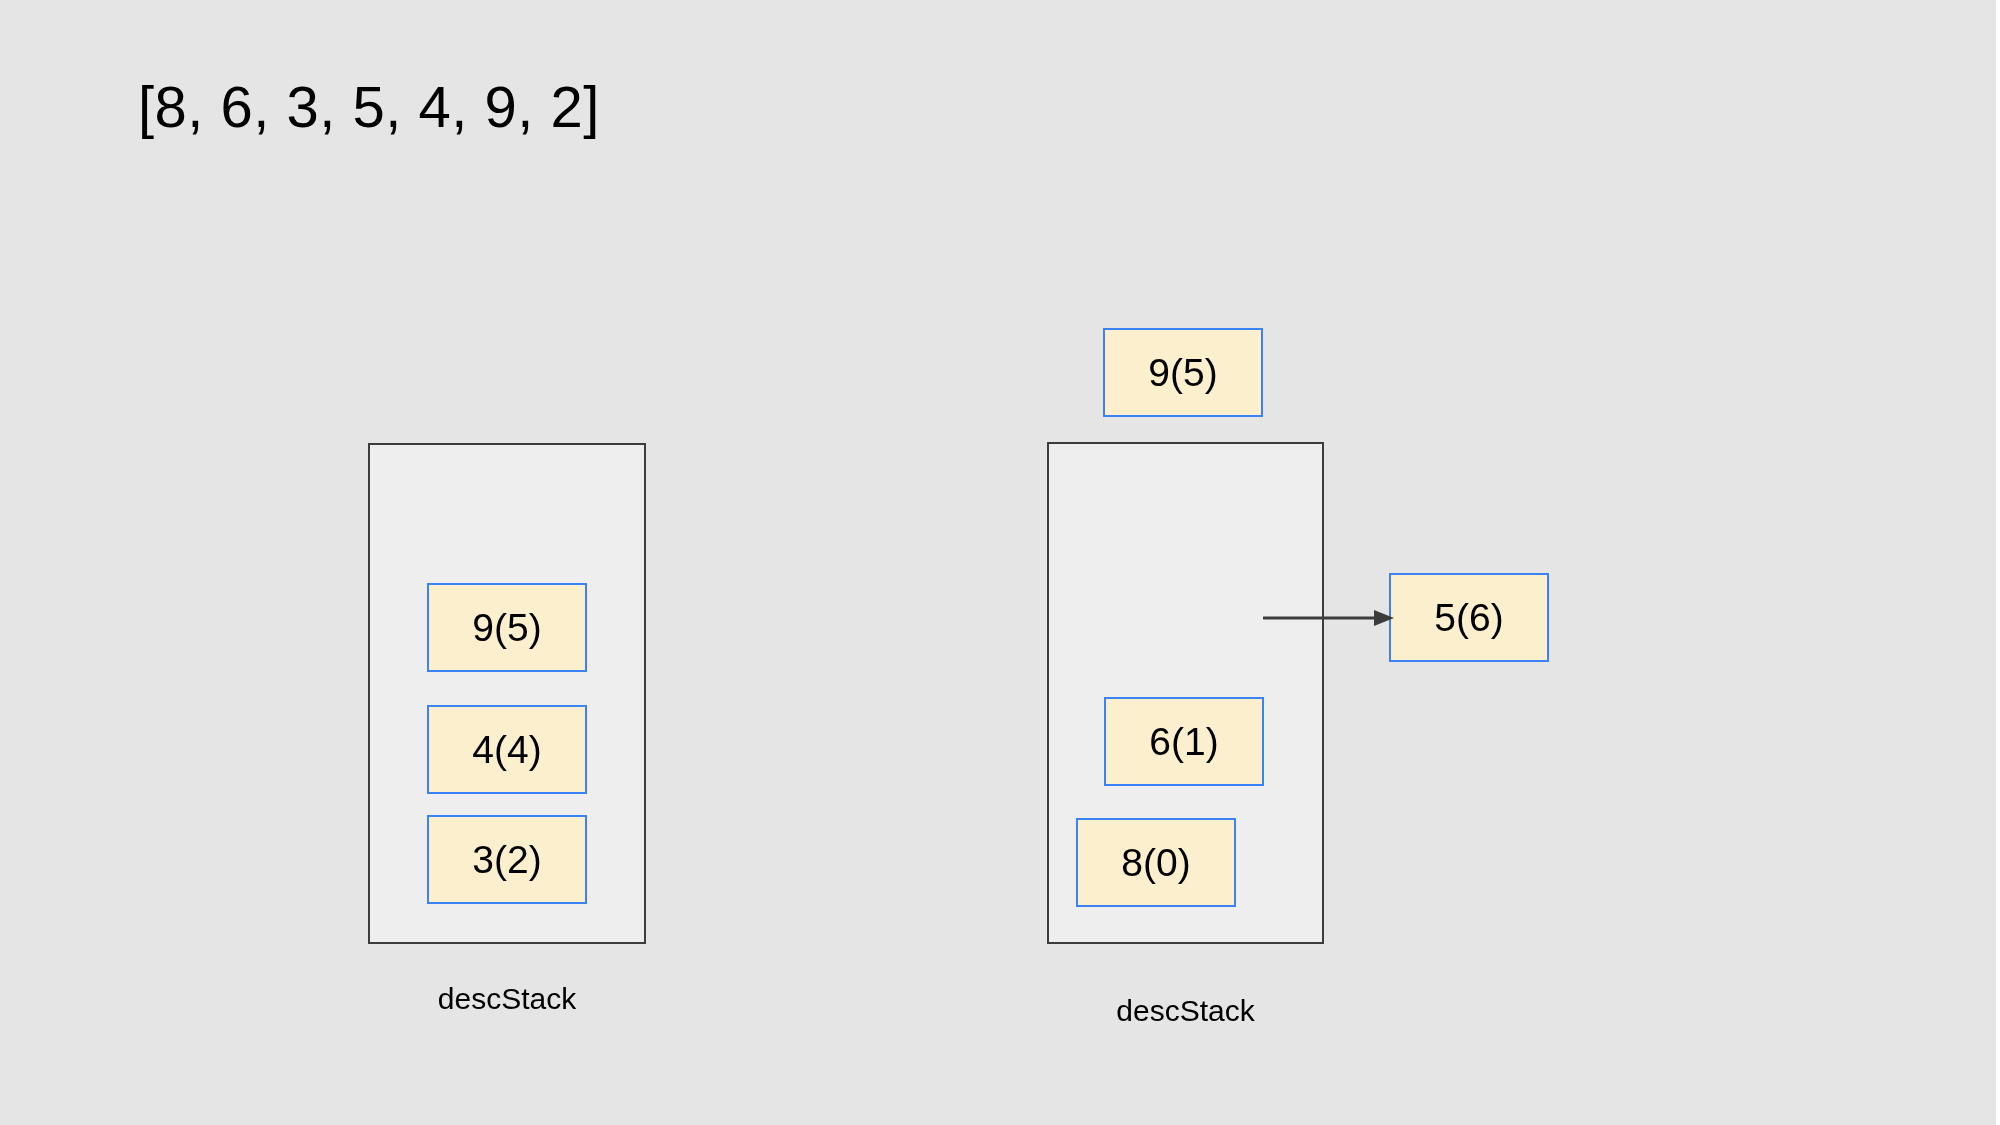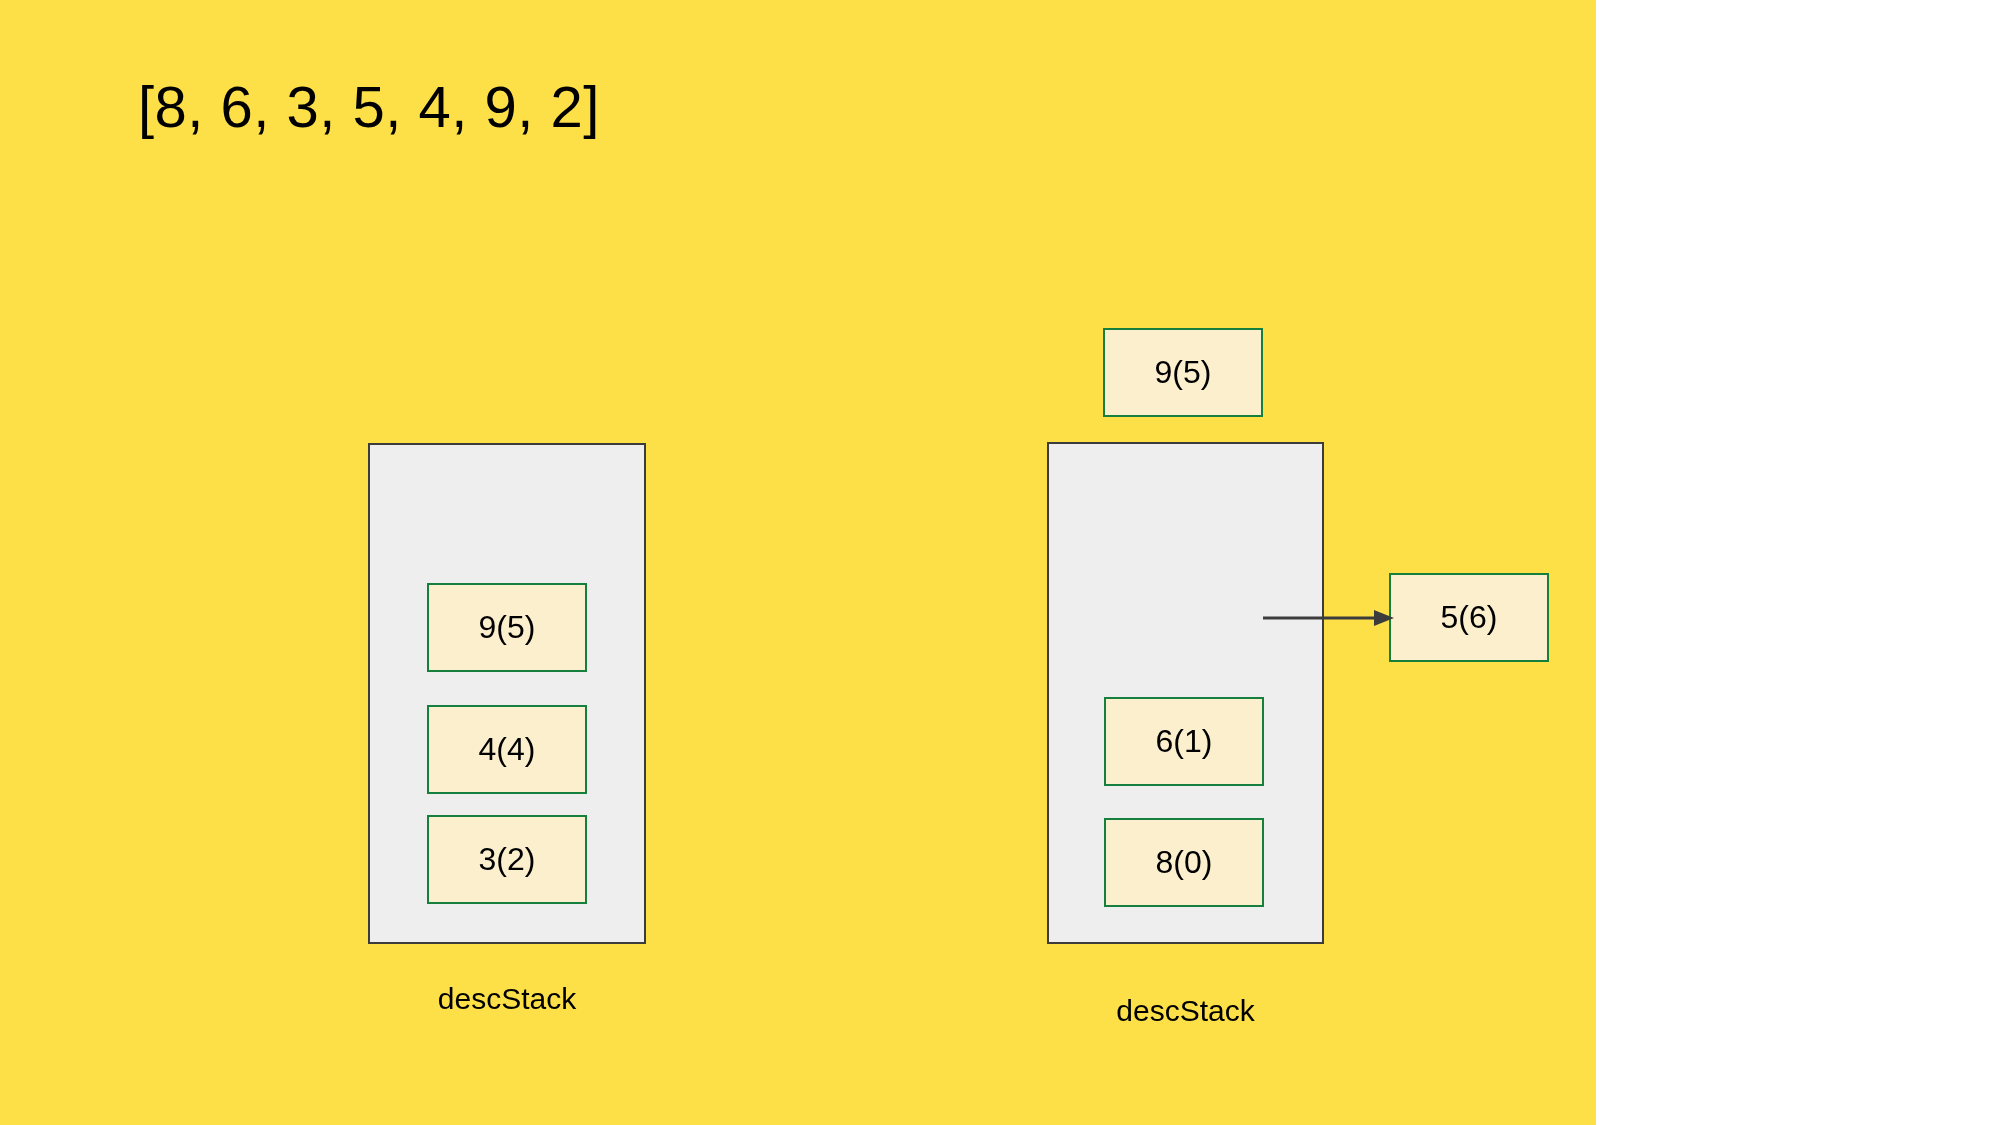--- a/index.html
+++ b/index.html
@@ -7,23 +7,23 @@
     margin: 0;
     padding: 0;
     background: #ffffff;
   }
   body {
     font-family: "Liberation Sans", sans-serif;
     color: #000000;
   }
   #canvas {
     position: relative;
-    width: 1596px;
+    width: 1996px;
     height: 1125px;
-    background: #fde047;
+    background: #e5e5e5;
     overflow: hidden;
   }
 
   
   .title {
     position: absolute;
     left: 138px;
     top: 78px;
     font-size: 58px;
     line-height: 1;
@@ -49,40 +49,40 @@
     left: 1047px;
     top: 442px;
     width: 277px;
     height: 502px;
   }
 
   
   .cell {
     position: absolute;
     background: #fbefcd;
-    border: 2px solid #15803d;
+    border: 2px solid #3b82f6;
     box-sizing: border-box;
     width: 160px;
     height: 89px;
     display: flex;
     align-items: center;
     justify-content: center;
-    font-size: 32px;
+    font-size: 39px;
     color: #000000;
     white-space: pre;
   }
 
   
   #asc-cell-0 { left: 427px; top: 583px; }
   #asc-cell-1 { left: 427px; top: 705px; }
   #asc-cell-2 { left: 427px; top: 815px; }
 
   
   #desc-cell-0 { left: 1104px; top: 697px; text-align: right; }
-  #desc-cell-1 { left: 1104px; top: 818px; }
+  #desc-cell-1 { left: 1076px; top: 818px; }
 
   
   #float-cell-popped { left: 1103px; top: 328px; }
   #float-cell-incoming { left: 1389px; top: 573px; }
 
   
   .stack-label {
     position: absolute;
     font-size: 30px;
     color: #000000;

